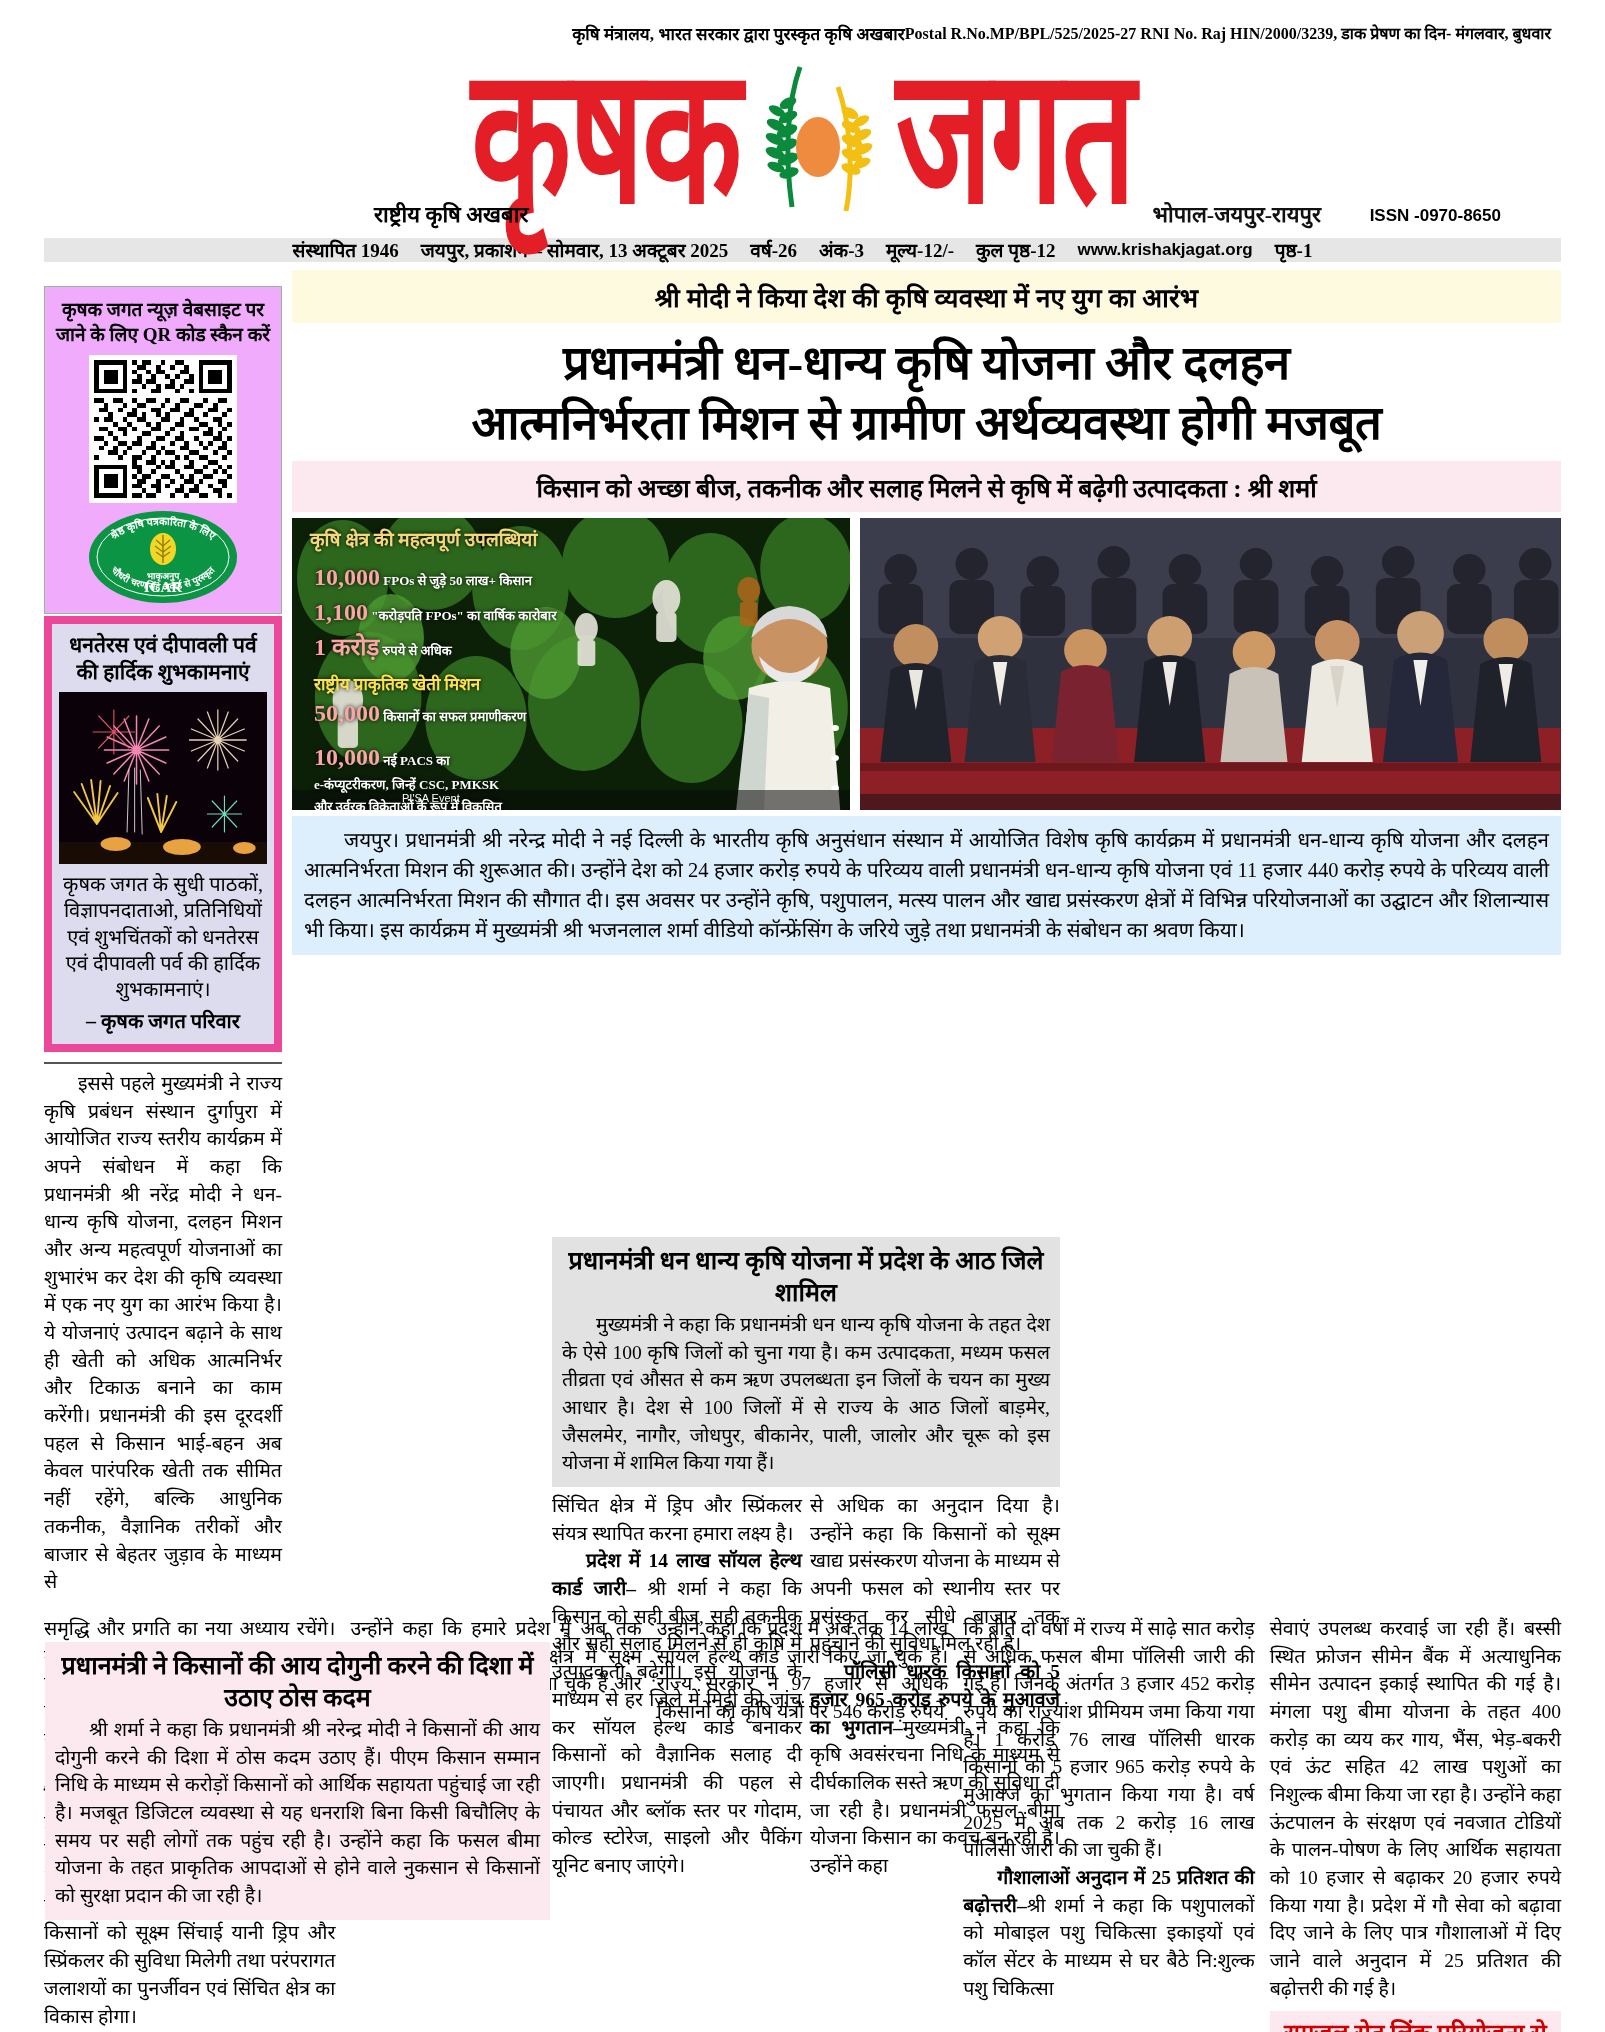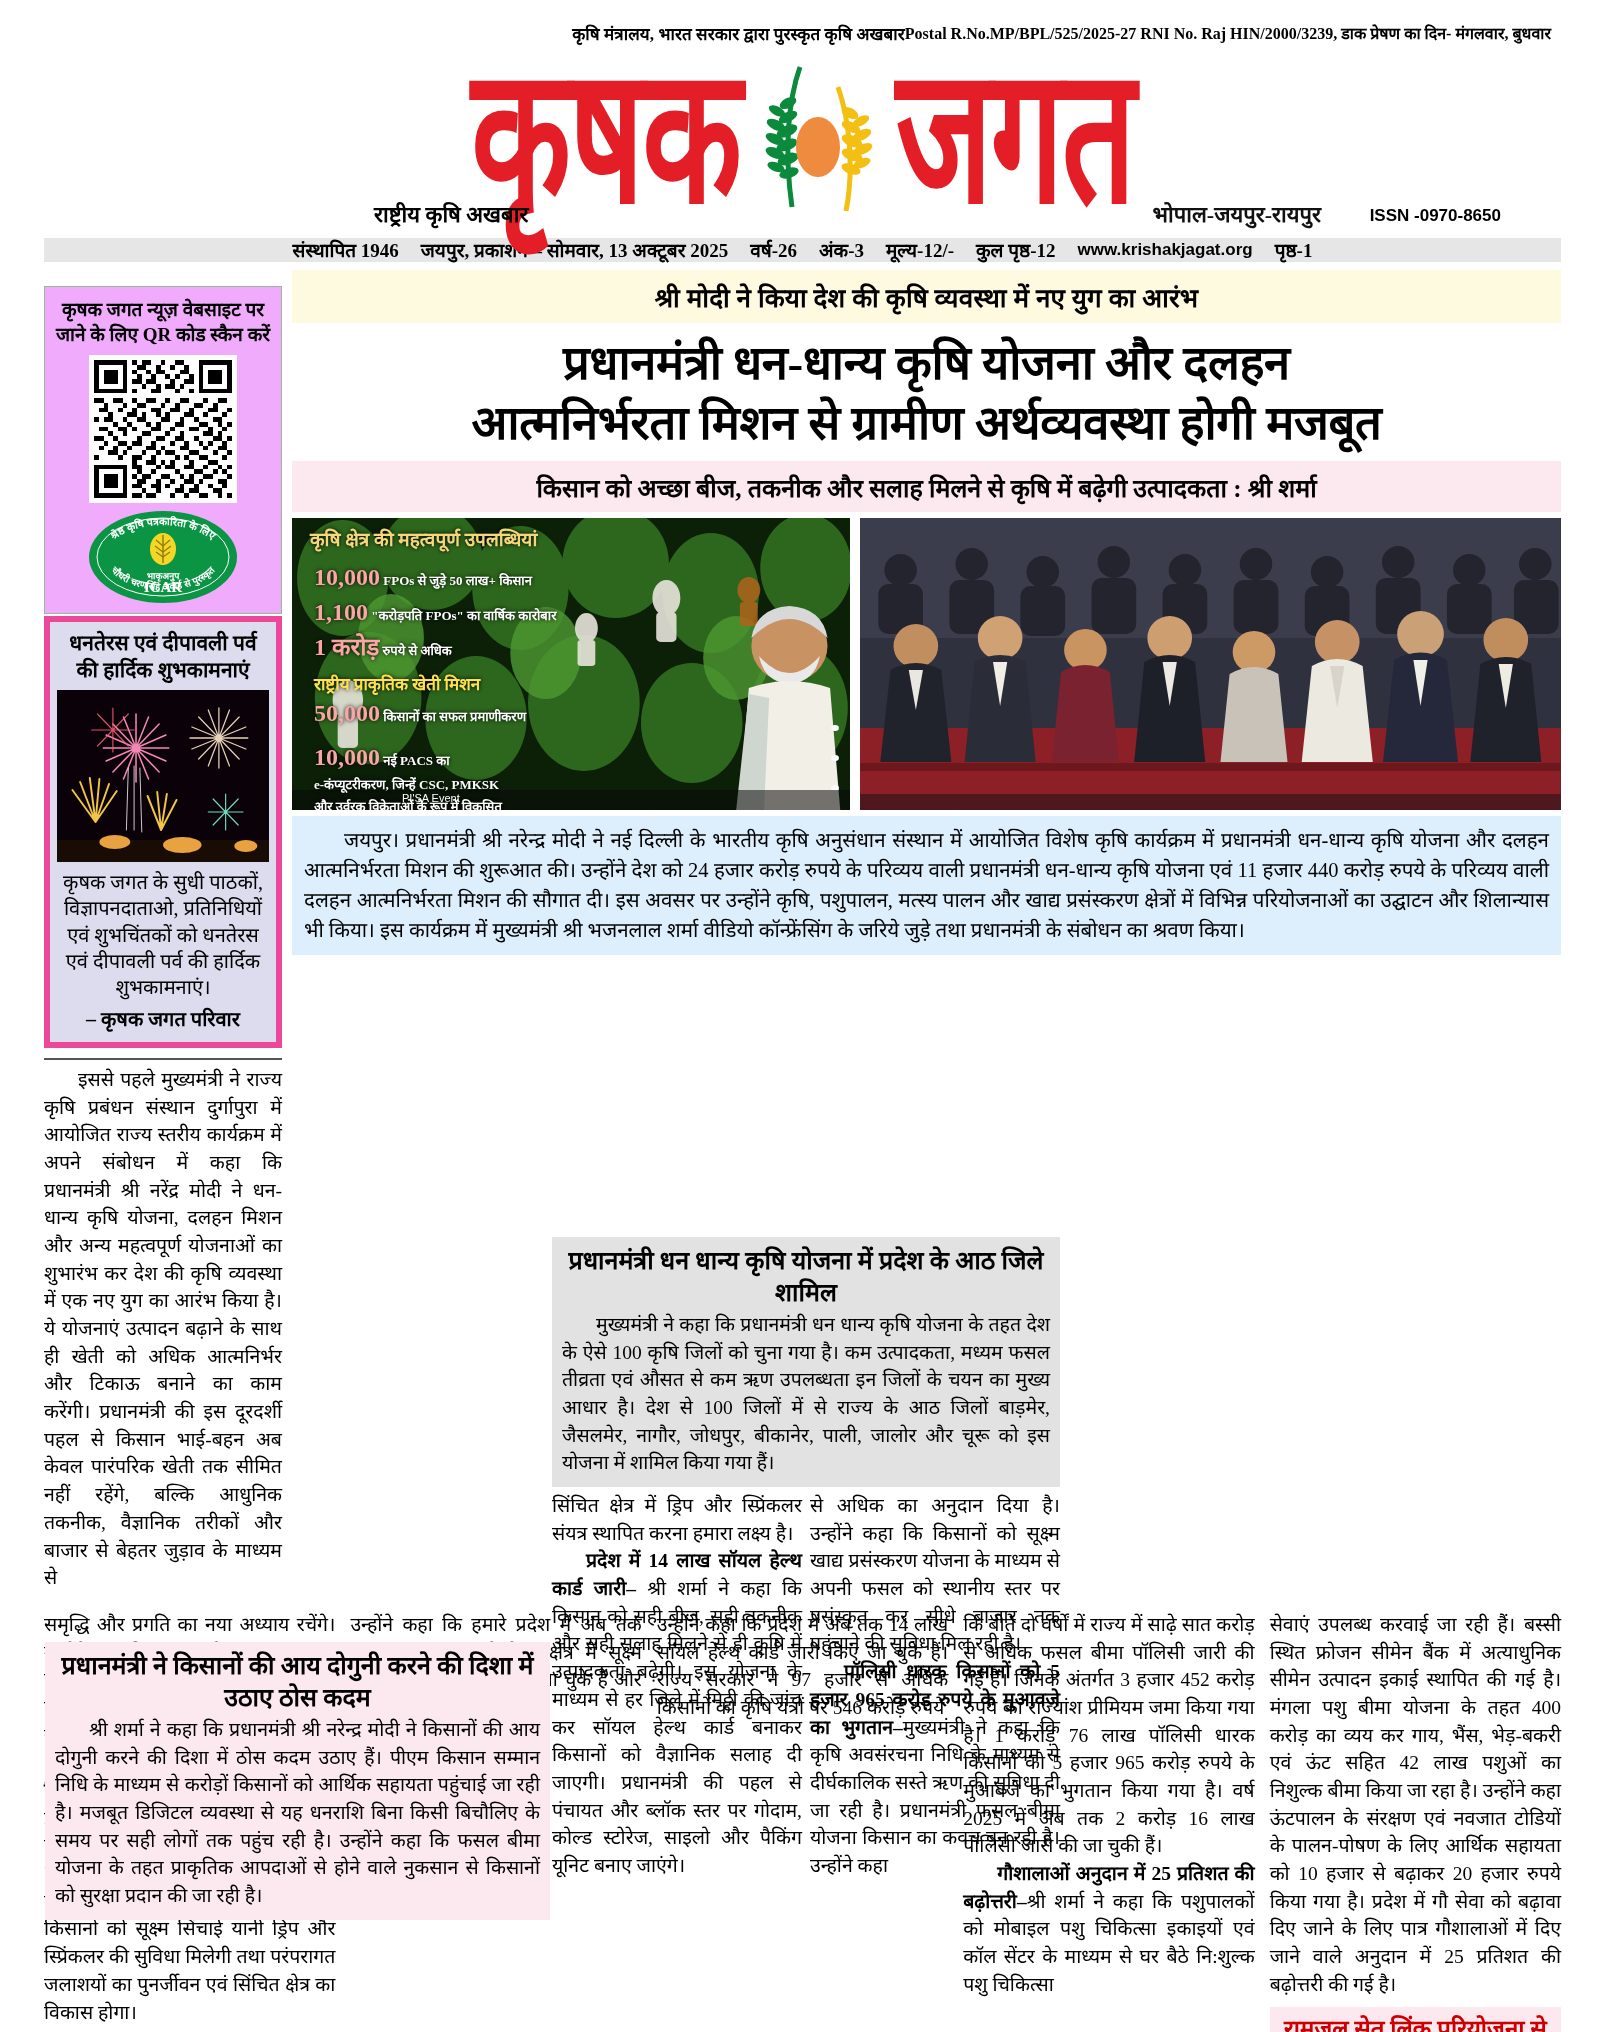--- a/index.html
+++ b/index.html
@@ -73,21 +73,21 @@
   .qr {
     width: 148px; height: 148px; margin: 8px auto 6px;
     background: #fff; padding: 5px;
   }
   .qr svg { display:block; }
   .icar {
     width: 150px; height: 96px; margin: 0 auto; position: relative;
   }
 
   .diwali {
-    background: #dcdcee; border: 6px solid #ec4899;
+    background: #dcdcee; border: 8px solid #ec4899;
     padding: 8px 7px 10px; text-align: center; margin-top: 2px;
   }
   .diwali .hd {
     font-size: 21px; font-weight: 700; line-height: 1.28; margin-bottom: 6px;
   }
   .fireworks {
     width: 100%; height: 172px; background: #0a0208; position: relative; overflow: hidden;
   }
   .diwali .bd {
     font-size: 20px; font-weight: 500; line-height: 1.32; margin-top: 7px;

